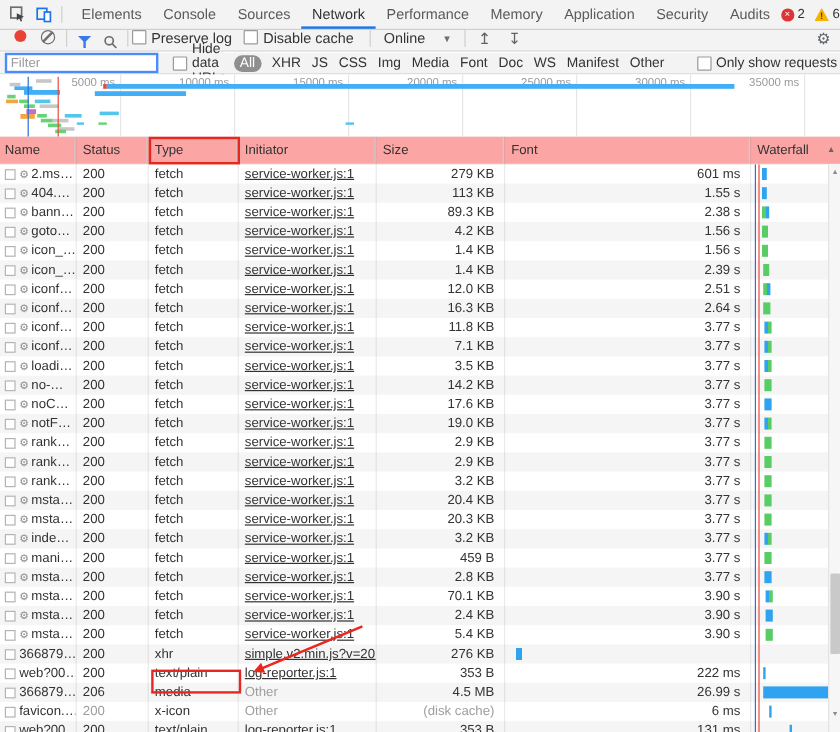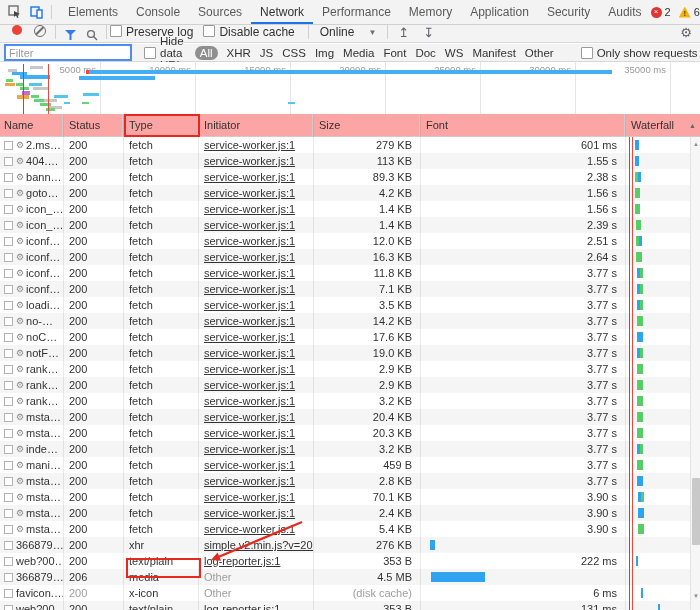--- a/index.html
+++ b/index.html
@@ -656,20 +656,21 @@
     </div>
     <div class="row alt">
       <div class="cell c-name">
         <span class="sq-icon"></span>
         <span class="nm">366879…</span>
       </div>
       <div class="cell c-status"><span>206</span></div>
       <div class="cell c-type"><span>media</span></div>
       <div class="cell c-init grey"><span>Other</span></div>
       <div class="cell c-size num"><span>4.5 MB</span></div>
+      <div class="cell c-time num"><span>26.99 s</span></div>
       <div class="cell c-wf">
         <div class="wfbar" style="left: 11px; width: 61px; background: rgb(47, 163, 239);"></div>
       </div>
     </div>
     <div class="row">
       <div class="cell c-name">
         <span class="sq-icon"></span>
         <span class="nm">favicon.…</span>
       </div>
       <div class="cell c-status grey"><span>200</span></div>

